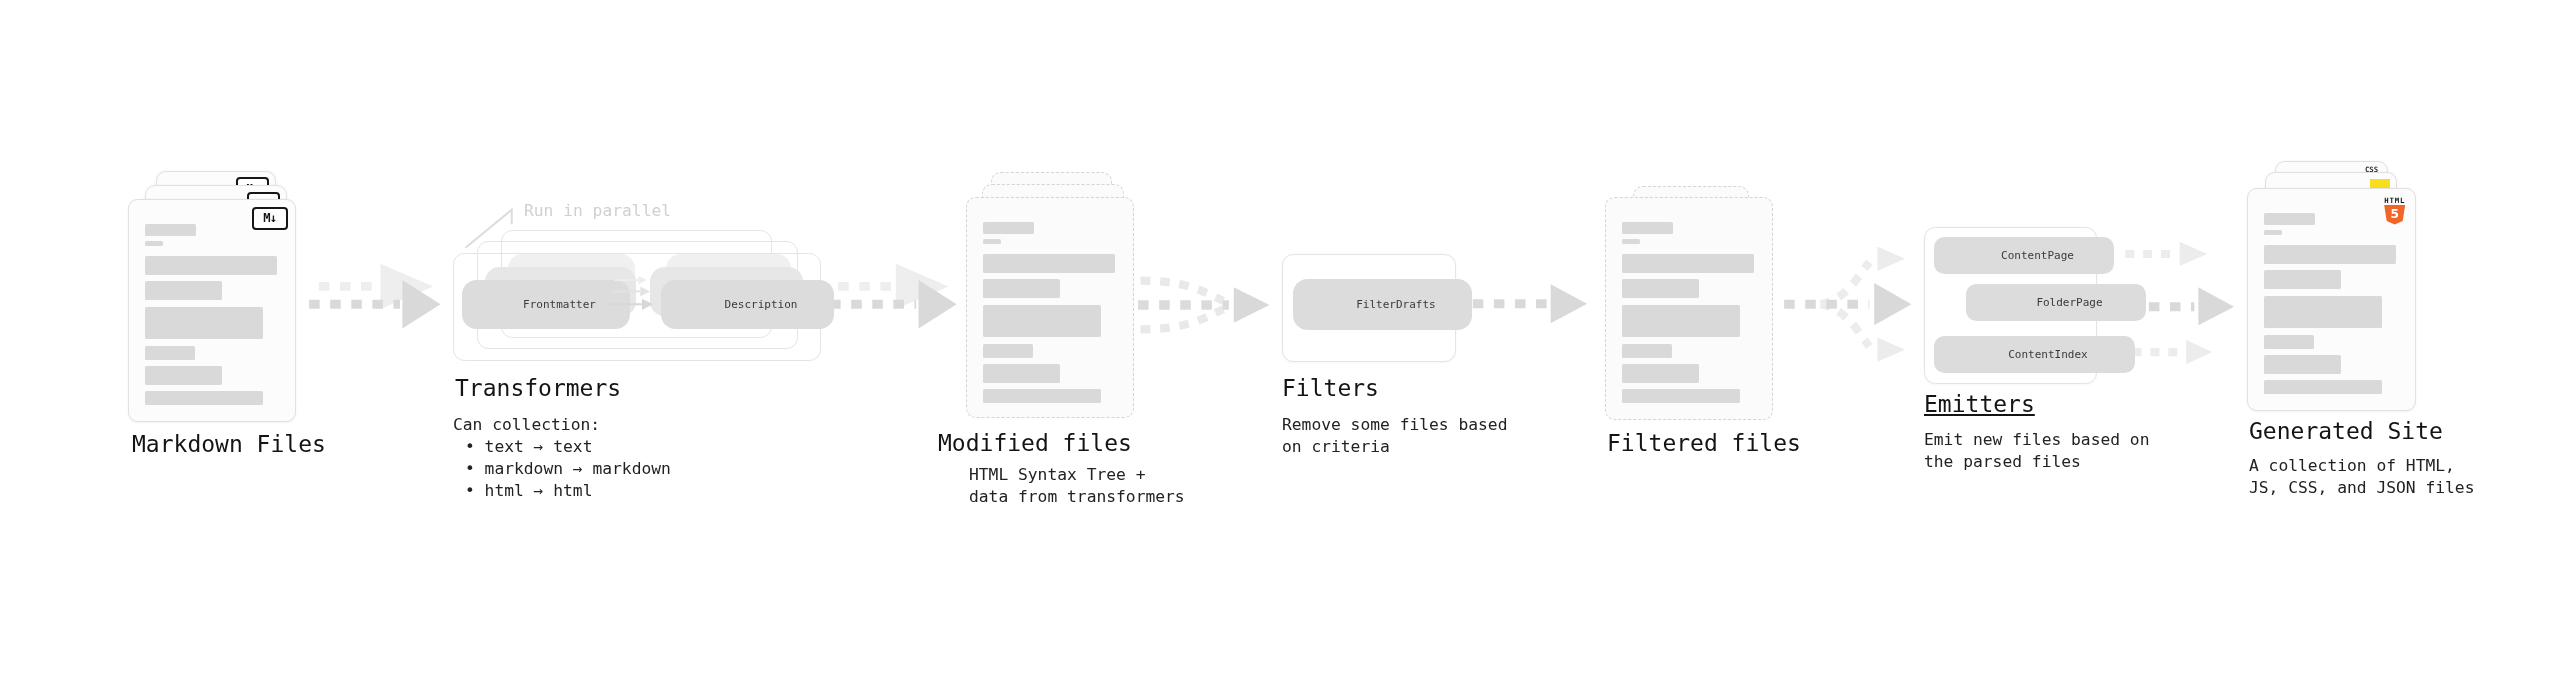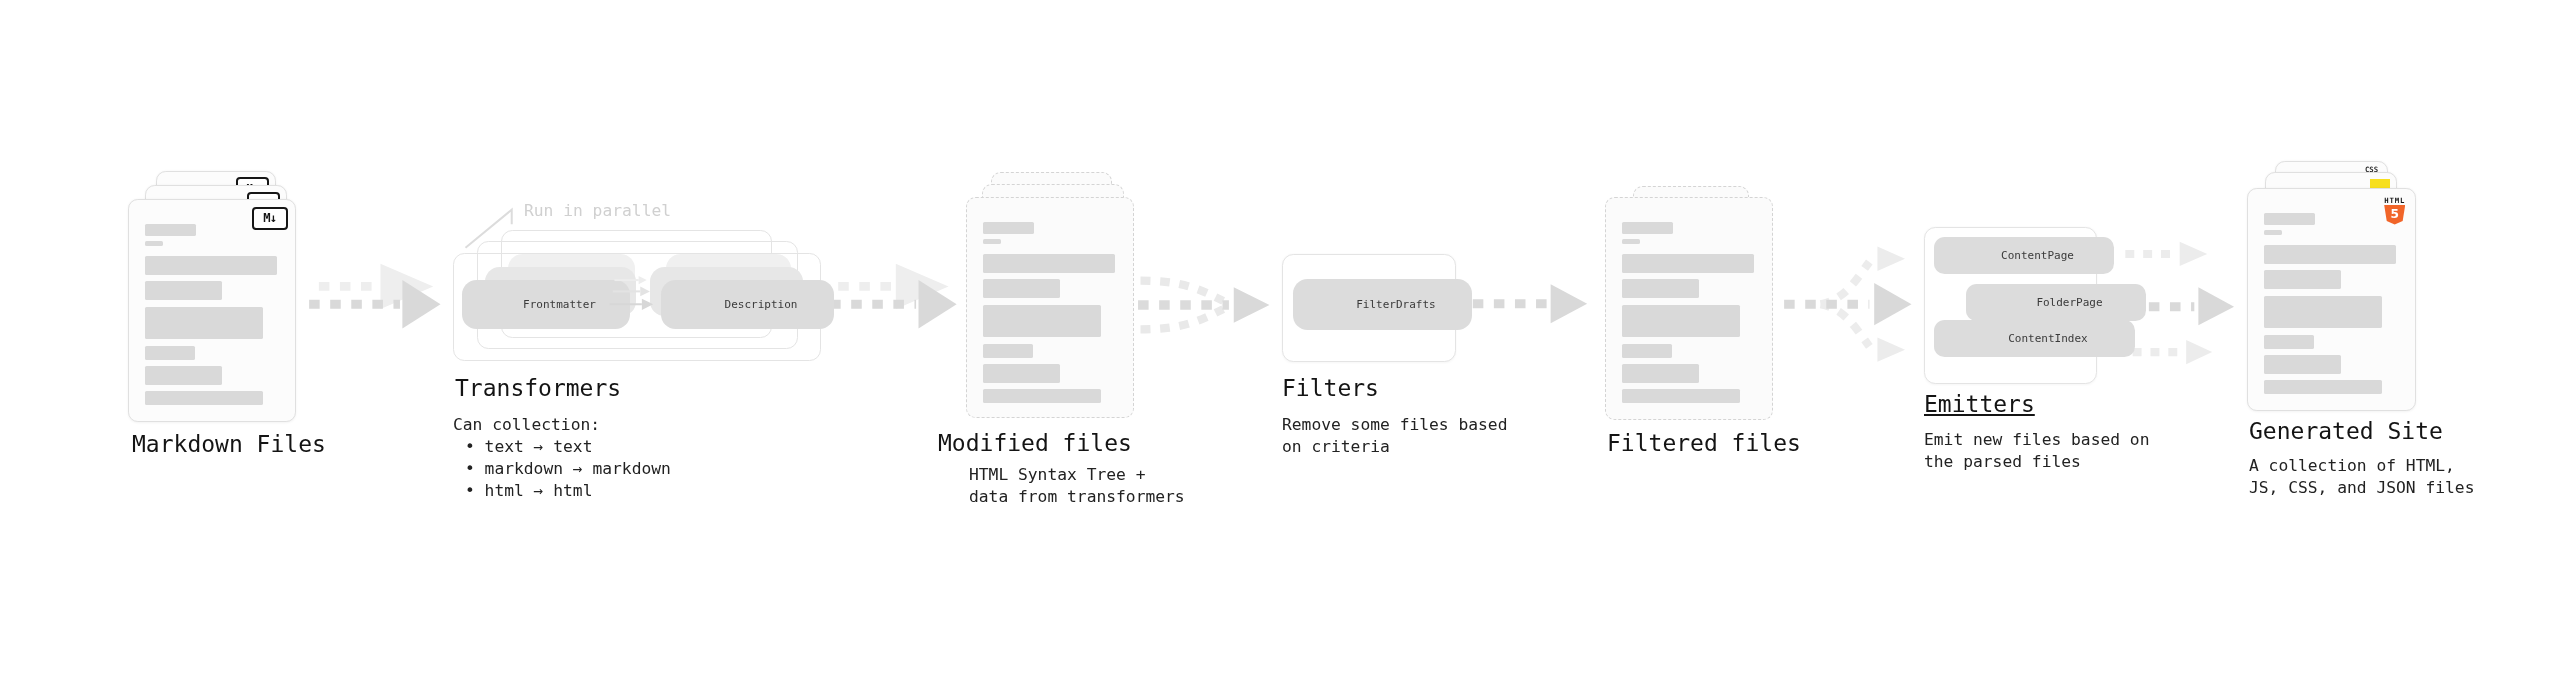--- a/index.html
+++ b/index.html
@@ -187,21 +187,21 @@
           <div class="bar" style="width: 118px; height: 14px; margin-top: 6.5px;"></div>
         </div>
     </div>
     <div class="node-label" style="left:1607px;top:430px;">Filtered files</div>
   </div>
 
   <div>
     <div class="frame frame--filled" style="left:1924px;top:227px;width:171px;height:155px;"></div>
     <div class="pill pill--sm" style="left:1934px;top:237px;width:153px;height:37px;">ContentPage</div>
     <div class="pill pill--sm" style="left:1934px;top:284px;width:153px;height:37px;margin-left:32px;">FolderPage</div>
-    <div class="pill pill--sm" style="left:1934px;top:320px;width:174px;height:37px;text-align:center;">ContentIndex</div>
+    <div class="pill pill--sm" style="left:1934px;top:336px;width:174px;height:37px;text-align:center;">ContentIndex</div>
     <div class="node-label" style="left:1924px;top:391px;text-decoration:underline;">Emitters</div>
     <div class="node-desc" style="left:1924px;top:429px;">Emit new files based on</div>
     <div class="node-desc" style="left:1924px;top:451px;">the parsed files</div>
   </div>
 
   <div>
     <div class="doc" style="left:2275px;top:161px;width:111px;height:69px;">
       <div class="badge-css" style="right:6.5px;top:4.1px;width:18px;">CSS</div>
     </div>
     <div class="doc" style="left:2265px;top:172px;width:130px;height:69px;">

